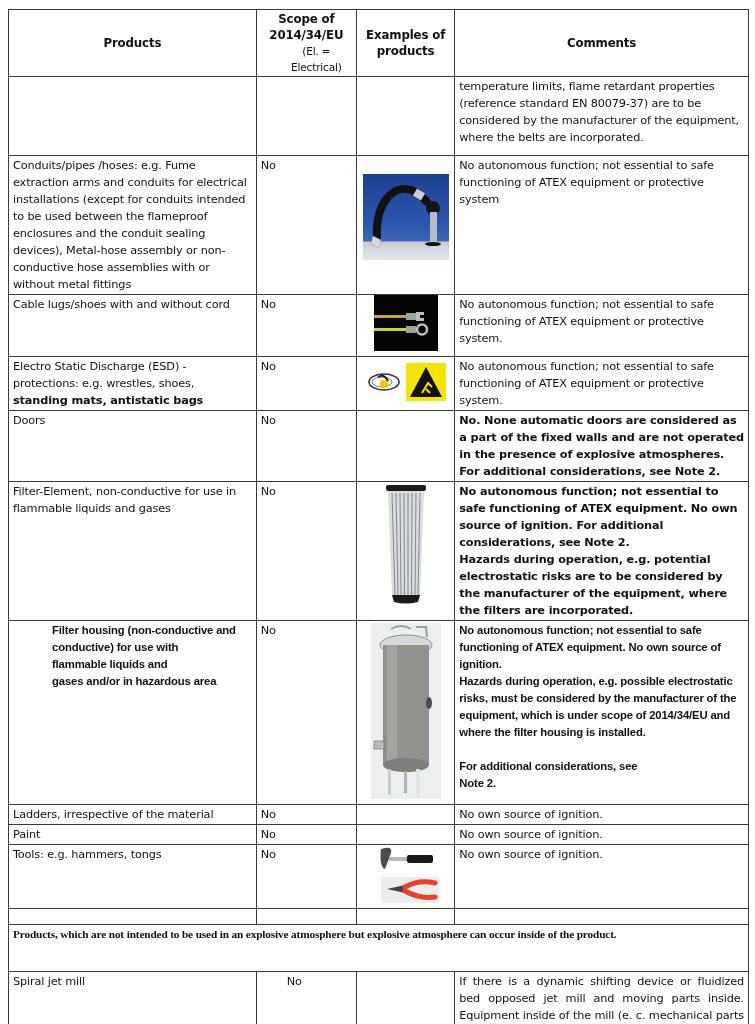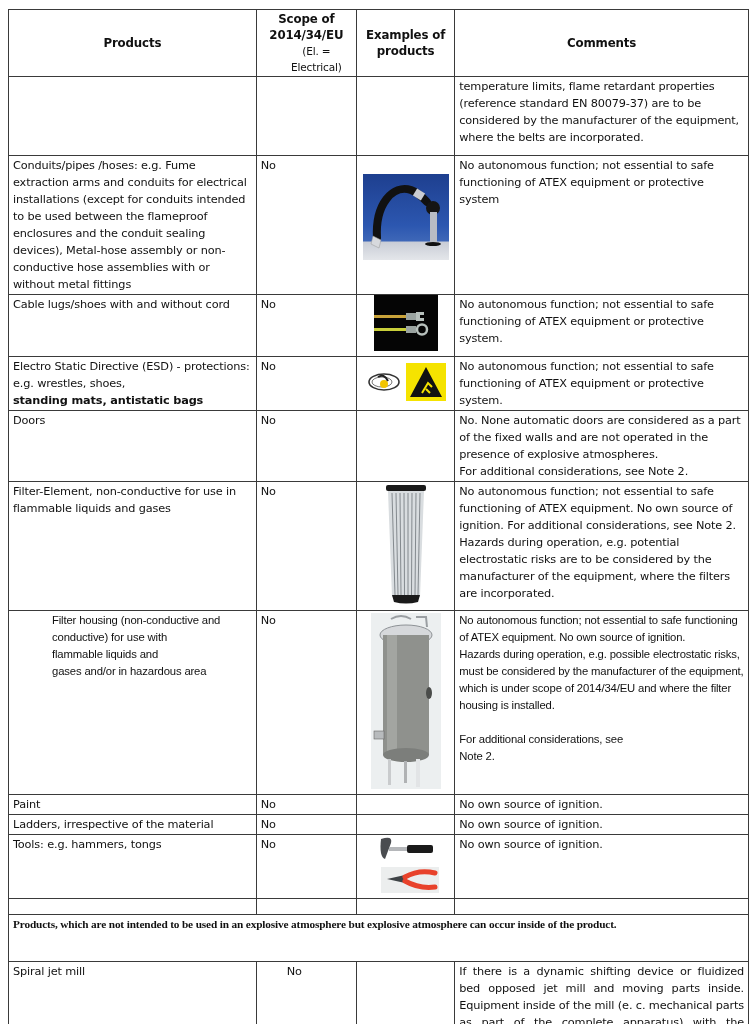--- a/index.html
+++ b/index.html
@@ -9,21 +9,21 @@
   table.atex td, table.atex th { border:1px solid #3a3a3a; vertical-align:top; padding:1px 4px 1px 4px;
          font-size:11.3px; line-height:17px; letter-spacing:-0.15px; }
   table.atex th { font-weight:bold; vertical-align:middle; text-align:center; font-size:11.8px; line-height:16px; }
   .c1 { width:237px; } .c2 { width:96px; } .c3 { width:94px; } .c4 { width:281px; }
   .hsub { font-weight:normal; font-size:10.5px; display:block;margin-left:20px; }
   .img-cell { text-align:center; padding:0 !important; }
   .bold { font-weight:bold;text-align:right; }
   .section td { font-weight:bold; font-size:12px; line-height:17px; padding:4px 4px 12px 4px;font-family:Liberation Serif, serif; }
   .justify { text-align:justify; }
   .pic { display:inline-block; position:relative; }
-  .pre { white-space:pre-line; }
+  .pre { white-space:pre-line;font-weight:bold; }
 </style>
 </head>
 <body>
 
 <table class="atex">
   <colgroup>
       <col class="c1">
       <col class="c2">
       <col class="c3">
       <col class="c4">
@@ -80,21 +80,21 @@
             <rect x="32" y="31" width="10" height="7" fill="#9aa3a0"></rect>
             <circle cx="48" cy="34.5" r="5" fill="none" stroke="#b7c0bc" stroke-width="2.5"></circle>
           </svg>
         </div>
       </td>
       <td>No autonomous function; not essential to safe functioning of ATEX equipment or protective system.</td>
     </tr>
 
     <tr style="height:47px">
       <td>
-        <span>Electro Static Directive (ESD) - protections: e.g. wrestles, shoes,</span><br>
+        <span>Electro Static Discharge (ESD) - protections: e.g. wrestles, shoes,</span><br>
         <span class="bold">standing mats, antistatic bags</span>
       </td>
       <td>No</td>
       <td class="img-cell">
         <div style="display:flex;justify-content:center;align-items:center;gap:4px;margin-top:6px;">
           <svg width="36" height="26" viewBox="0 0 36 26">
             <ellipse cx="18" cy="13" rx="15" ry="8" fill="none" stroke="#333" stroke-width="1.6"></ellipse>
             <ellipse cx="16" cy="13" rx="10" ry="5" fill="none" stroke="#777" stroke-width="1"></ellipse>
             <circle cx="18" cy="15" r="4" fill="#f2c400"></circle>
             <path d="M12 8 Q18 4 22 12" stroke="#222" stroke-width="2" fill="none"></path>
@@ -163,28 +163,28 @@
         </div>
       </td>
       <td class="pre" style="font-family:'Liberation Sans', sans-serif;">No autonomous function; not essential to safe functioning of ATEX equipment. No own source of ignition.
 Hazards during operation, e.g. possible electrostatic risks, must be considered by the manufacturer of the equipment, which is under scope of 2014/34/EU and where the filter housing is installed.
 
 For additional considerations, see
 Note 2.</td>
     </tr>
 
     <tr style="height:16px">
+      <td>Ladders, irrespective of the material</td>
+      <td>No</td>
+      <td></td>
+      <td>No own source of ignition.</td>
+    </tr>
+
+    <tr style="height:16px">
       <td>Paint</td>
-      <td>No</td>
-      <td></td>
-      <td>No own source of ignition.</td>
-    </tr>
-
-    <tr style="height:16px">
-      <td>Ladders, irrespective of the material</td>
       <td>No</td>
       <td></td>
       <td>No own source of ignition.</td>
     </tr>
 
 
     <tr style="height:60px">
       <td>Tools: e.g. hammers, tongs</td>
       <td>No</td>
       <td class="img-cell">

